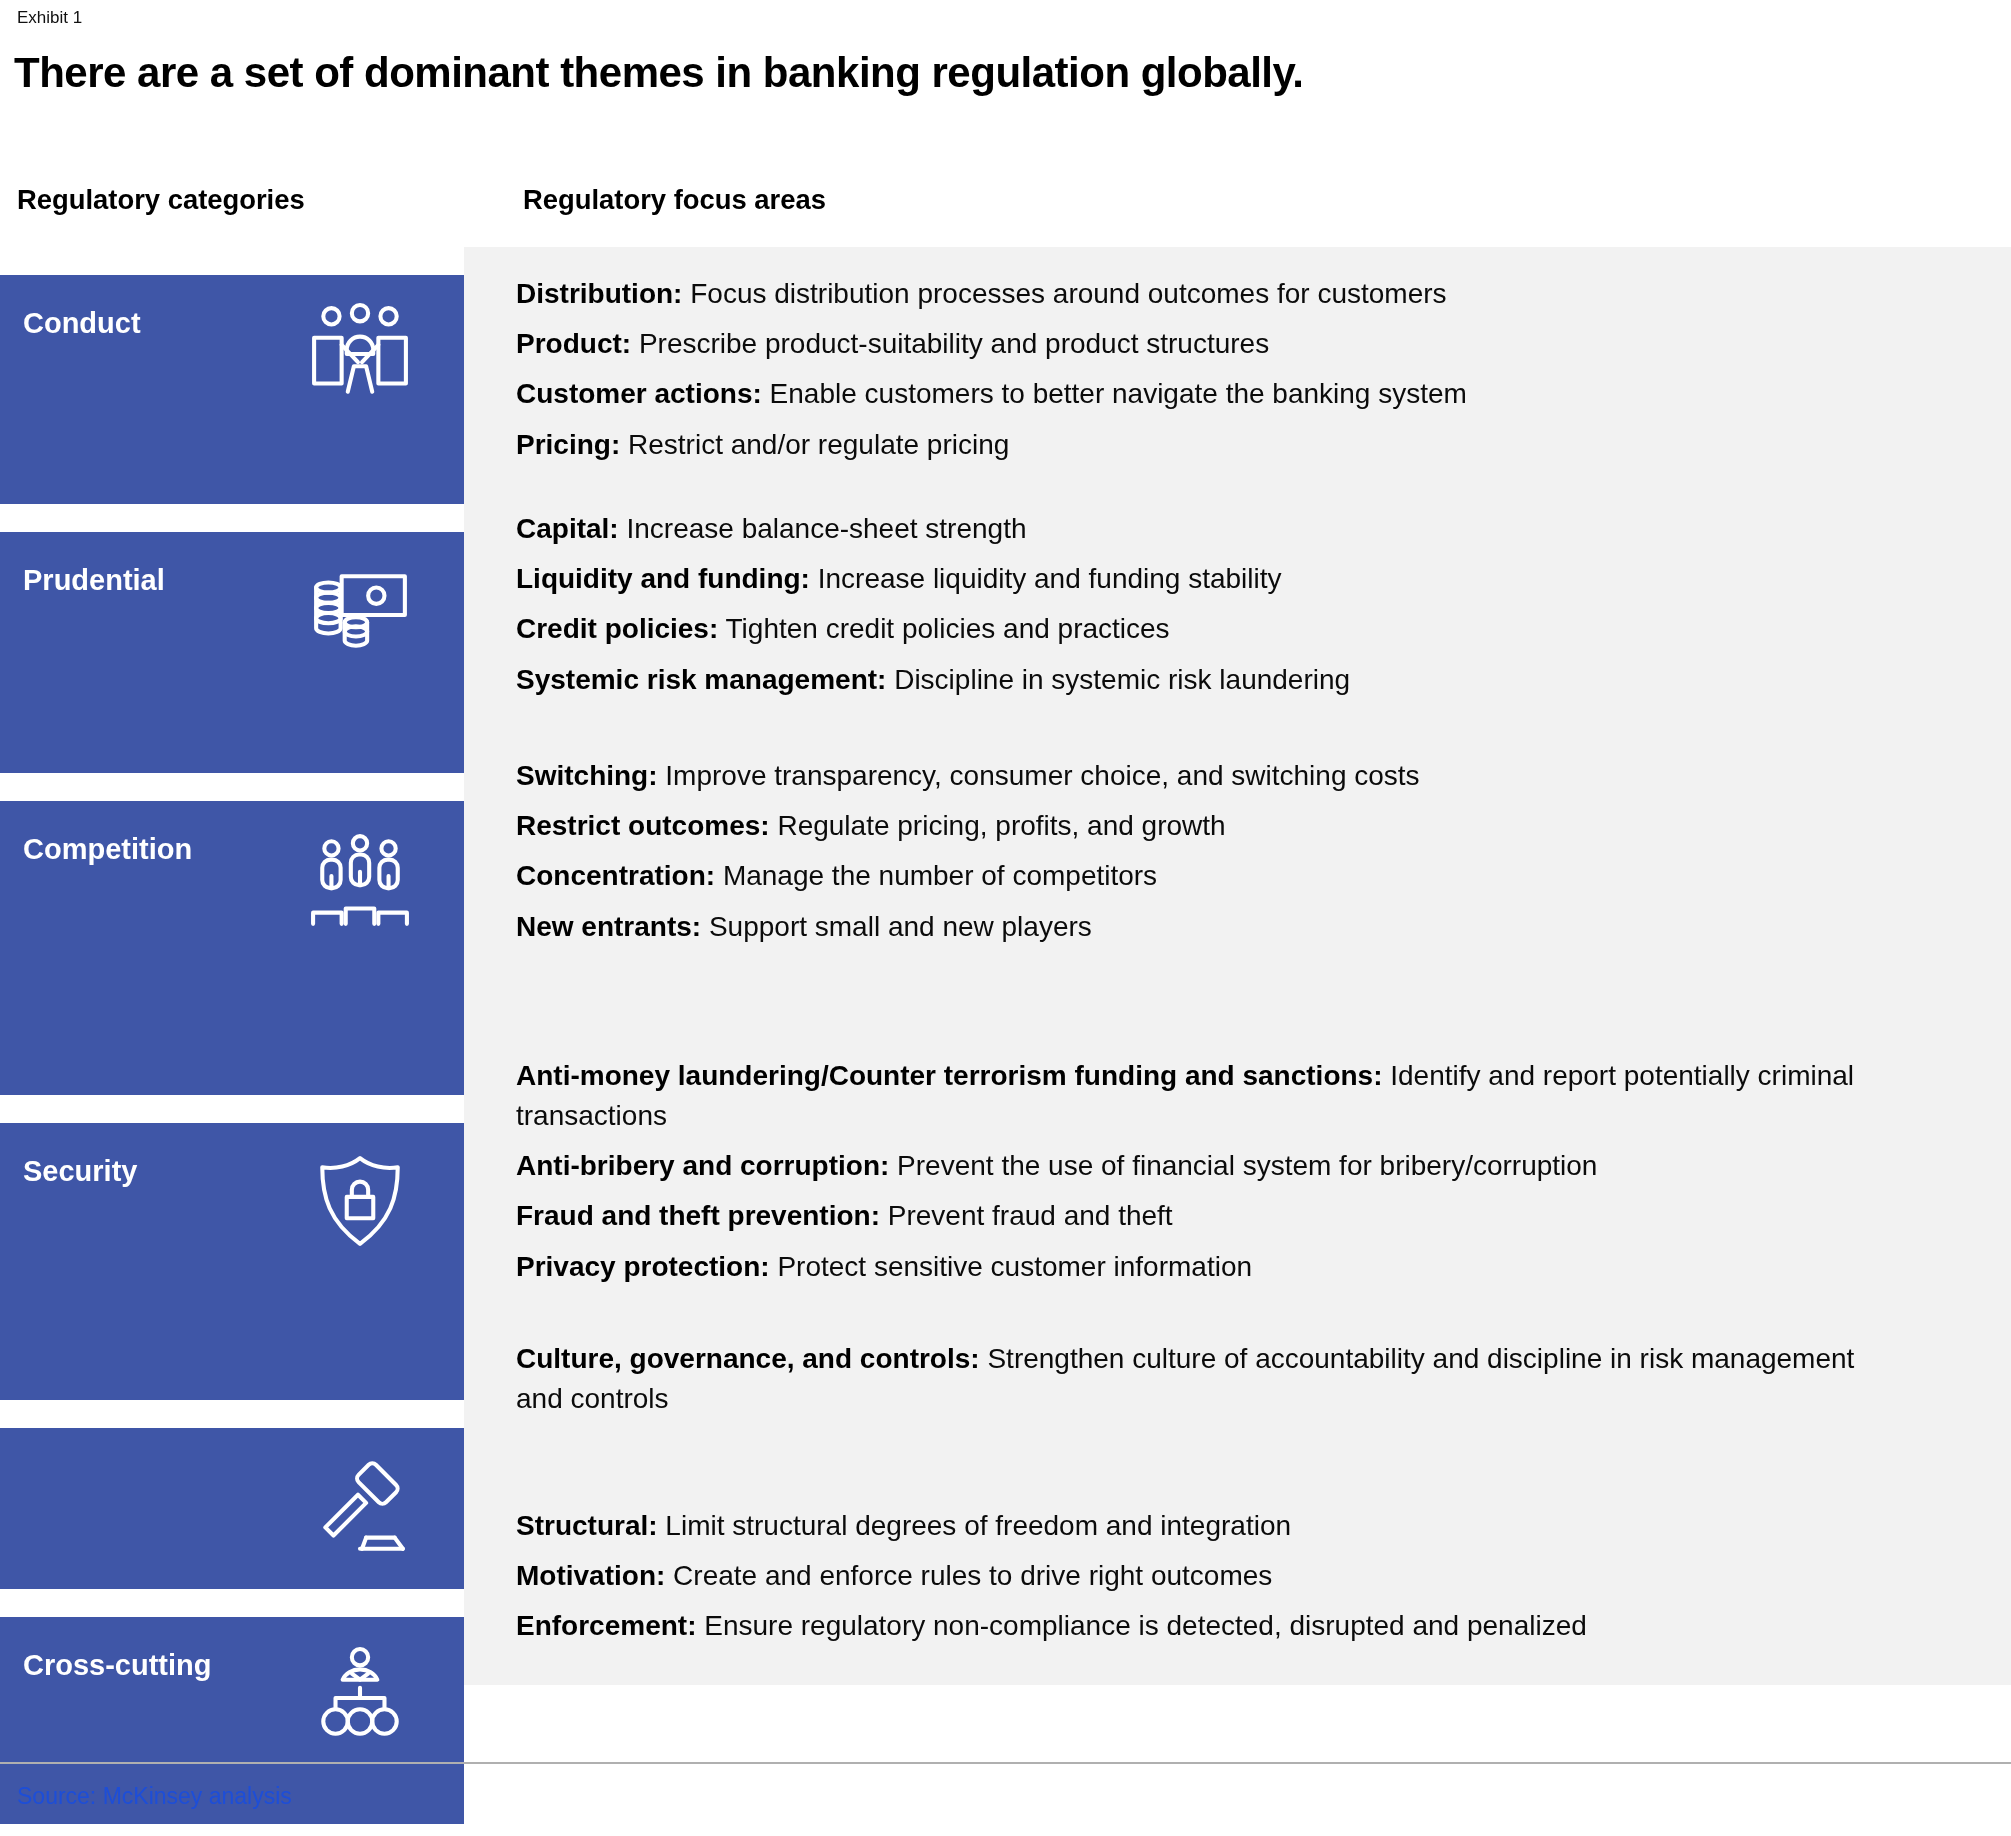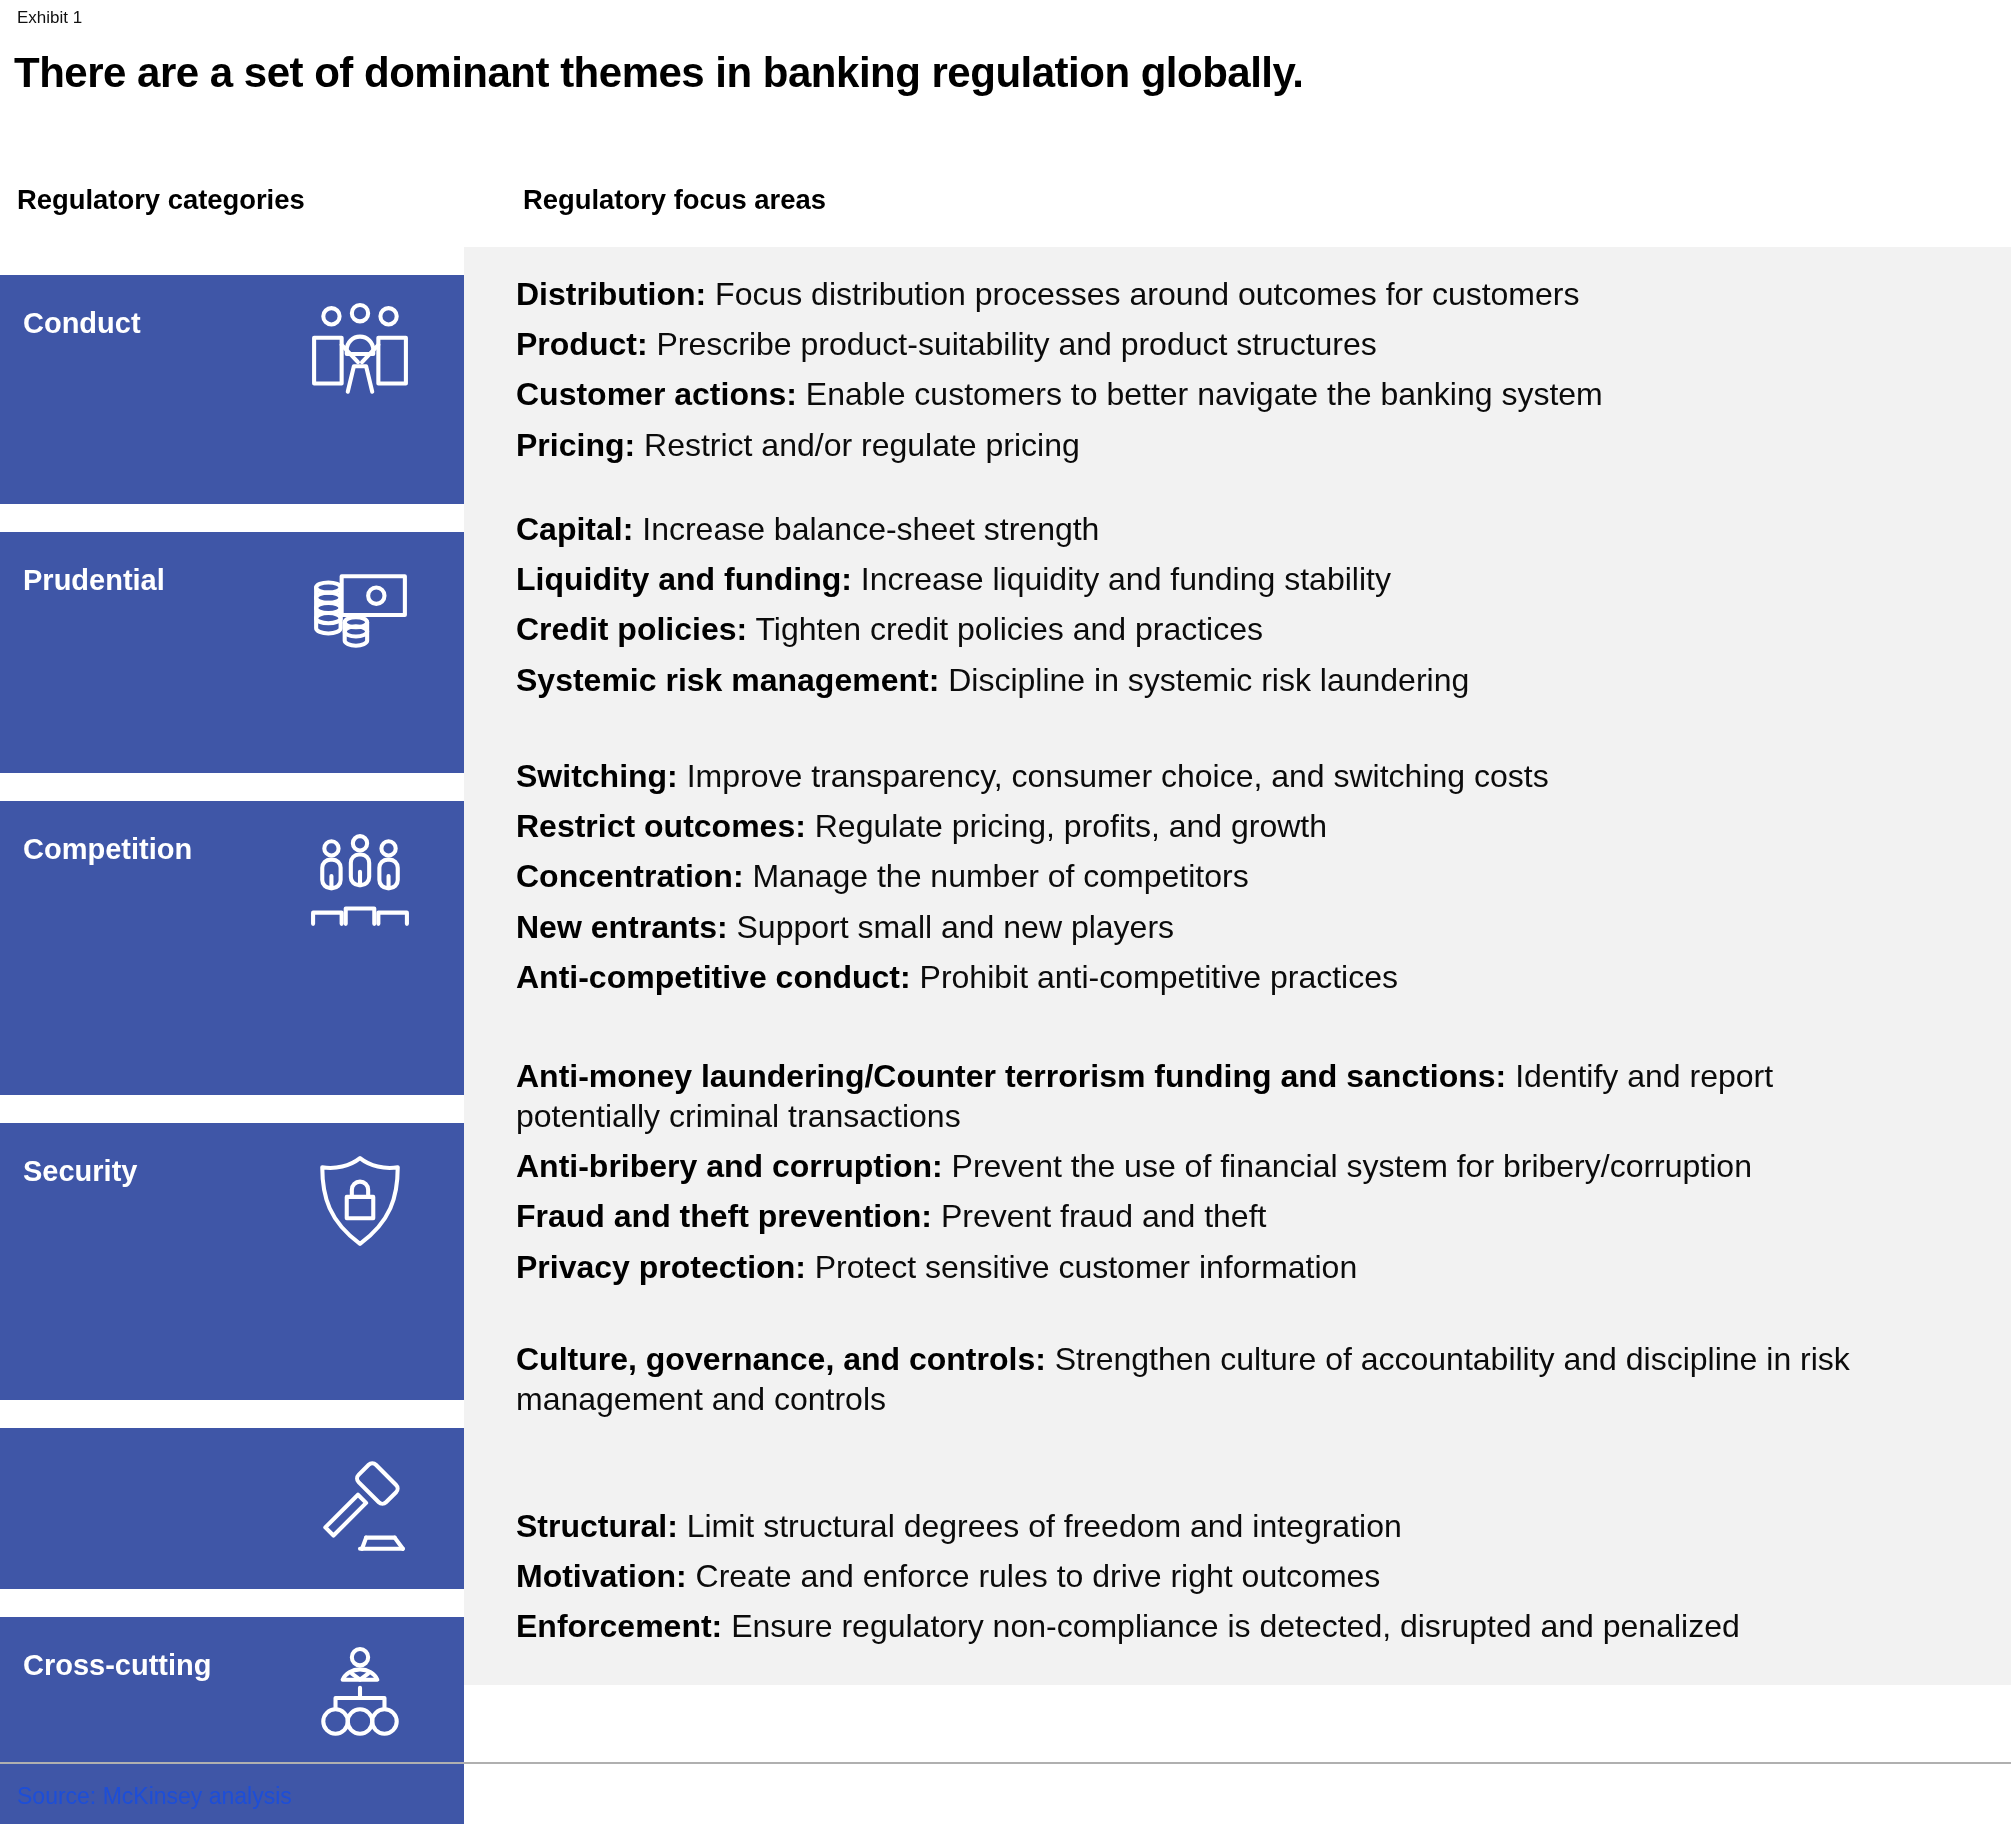--- a/index.html
+++ b/index.html
@@ -55,21 +55,21 @@
   #left-col  .row-security{height:277px}     #right-col .row-security{height:283px}
   #left-col  .row-culture{height:161px}      #right-col .row-culture{height:167px}
   #left-col  .row-crosscutting{height:207px} #right-col .row-crosscutting{height:207px}
 
   .focus{
     box-sizing:border-box;
     padding:26.5px 123px 0 52px;
   }
   .focus p{
     margin:0 0 10.4px 0;
-    font-size:32px;line-height:40px;color:#0b0b0b;
+    font-size:28px;line-height:40px;color:#0b0b0b;
   }
   .focus p strong{font-weight:700;color:#000;}
 
   .footer-rule{
     position:absolute;left:0;top:1762px;width:2011px;height:1.9px;background:#B0B0B0;
   }
   .source-line{
     position:absolute;left:17px;top:1783px;font-size:23px;color:#1d4ed8;
   }
 </style>
@@ -182,21 +182,20 @@
         <p><strong>Capital:</strong> <span>Increase balance-sheet strength</span></p>
         <p><strong>Liquidity and funding:</strong> <span>Increase liquidity and funding stability</span></p>
         <p><strong>Credit policies:</strong> <span>Tighten credit policies and practices</span></p>
         <p><strong>Systemic risk management:</strong> <span>Discipline in systemic risk laundering</span></p>
       </div>
       <div class="focus row-competition">
         <p><strong>Switching:</strong> <span>Improve transparency, consumer choice, and switching costs</span></p>
         <p><strong>Restrict outcomes:</strong> <span>Regulate pricing, profits, and growth</span></p>
         <p><strong>Concentration:</strong> <span>Manage the number of competitors</span></p>
         <p><strong>New entrants:</strong> <span>Support small and new players</span></p>
-        <p><strong>Anti-competitive conduct:</strong> <span>Prohibit anti-competitive practices</span></p>
       </div>
       <div class="focus row-security">
         <p><strong>Anti-money laundering/Counter terrorism funding and sanctions:</strong> <span>Identify and report potentially criminal transactions</span></p>
         <p><strong>Anti-bribery and corruption:</strong> <span>Prevent the use of financial system for bribery/corruption</span></p>
         <p><strong>Fraud and theft prevention:</strong> <span>Prevent fraud and theft</span></p>
         <p><strong>Privacy protection:</strong> <span>Protect sensitive customer information</span></p>
       </div>
       <div class="focus row-culture">
         <p><strong>Culture, governance, and controls:</strong> <span>Strengthen culture of accountability and discipline in risk management and controls</span></p>
       </div>

